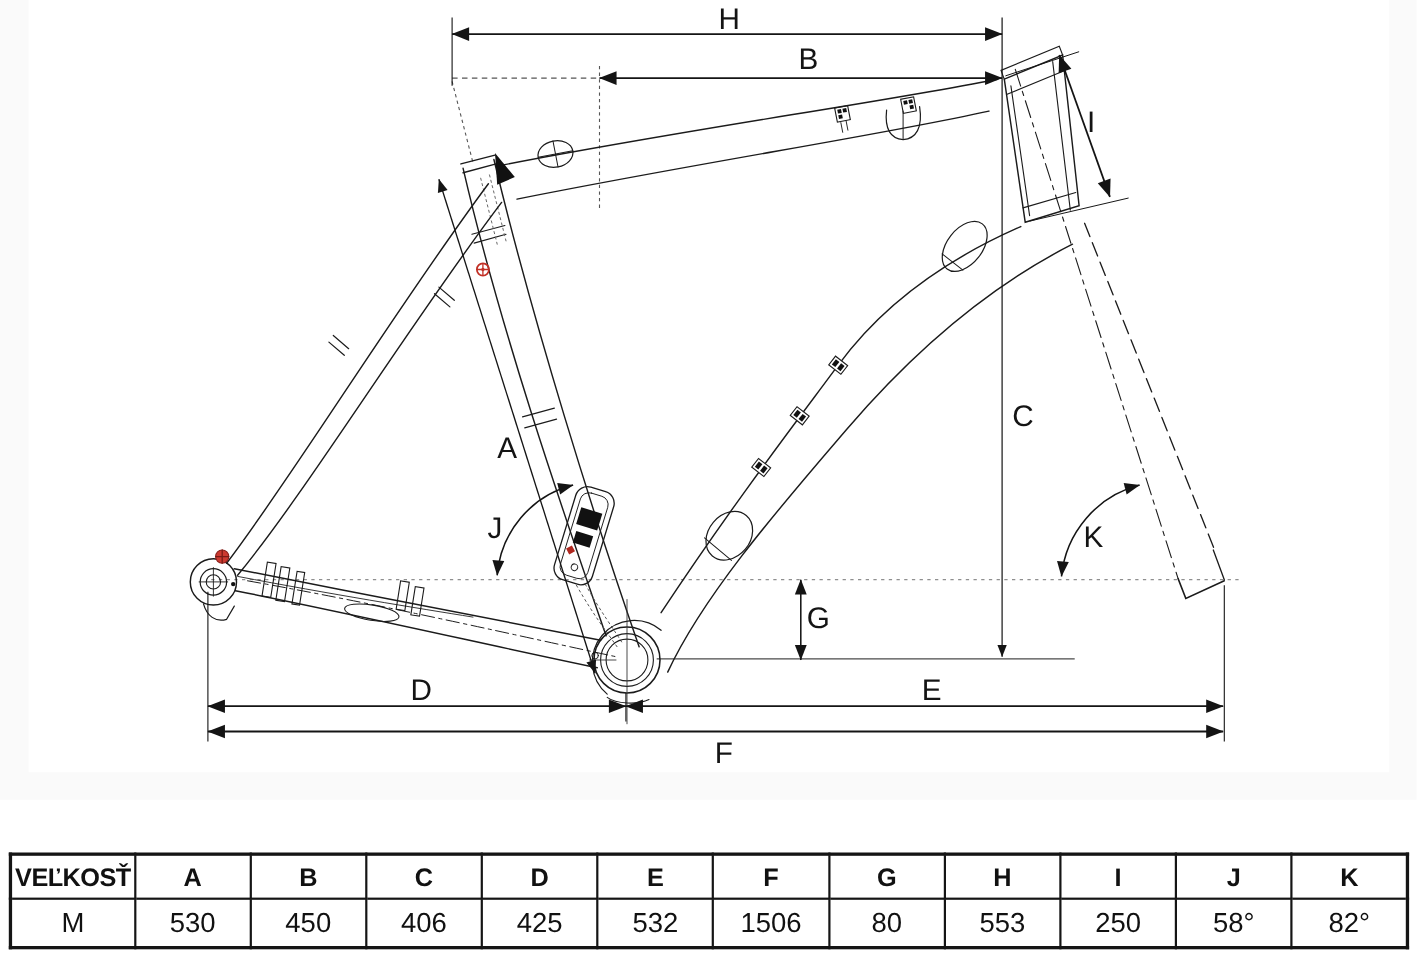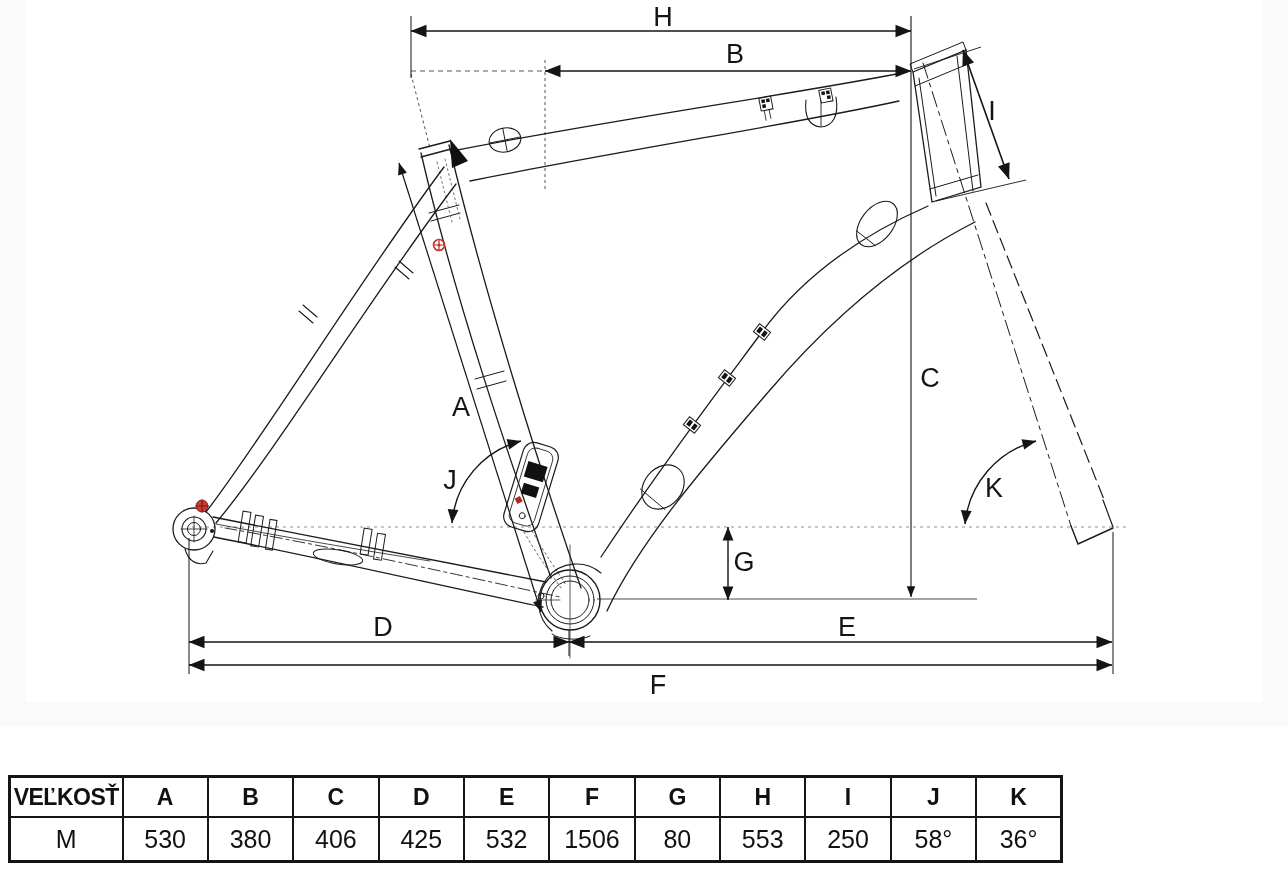--- a/index.html
+++ b/index.html
@@ -7,21 +7,21 @@
     position:relative; width:1288px; height:875px; background:#ffffff;
     font-family:"Liberation Sans", sans-serif; overflow:hidden;
   }
   .diagram-area { position:absolute; left:0; top:0; width:1288px; height:727px; background:#fafafa; }
   .diagram-card { position:absolute; left:26px; top:0; width:1237px; height:702px; background:#ffffff; }
   svg.diagram { position:absolute; left:0; top:0; }
   svg.diagram text {
     font-family:"Liberation Sans", sans-serif; font-size:27px; fill:#141414;
   }
   .geo-table {
-    position:absolute; left:8px; top:775px; width:1055px;
+    position:absolute; left:8px; top:775px; width:1273px;
     border-collapse:collapse; table-layout:fixed; background:#ffffff;
     border:3px solid #151515;
   }
   .geo-table th, .geo-table td {
     border:2px solid #151515; text-align:center; vertical-align:middle;
     padding:0; color:#111; overflow:hidden; white-space:nowrap;
   }
   .geo-table th { font-size:23px; font-weight:bold; height:38px; }
   .geo-table th.first { letter-spacing:-0.5px; }
   .geo-table td { font-size:25px; font-weight:normal; height:42px; }
@@ -264,27 +264,27 @@
         <th>H</th>
         <th>I</th>
         <th>J</th>
         <th>K</th>
       </tr>
     </thead>
     <tbody>
       <tr>
         <td>M</td>
         <td>530</td>
-        <td>380</td>
+        <td>450</td>
         <td>406</td>
         <td>425</td>
         <td>532</td>
         <td>1506</td>
         <td>80</td>
         <td>553</td>
         <td>250</td>
         <td>58°</td>
-        <td>36°</td>
+        <td>82°</td>
       </tr>
     </tbody>
   </table>
 
 </div>
 
 </body></html>

